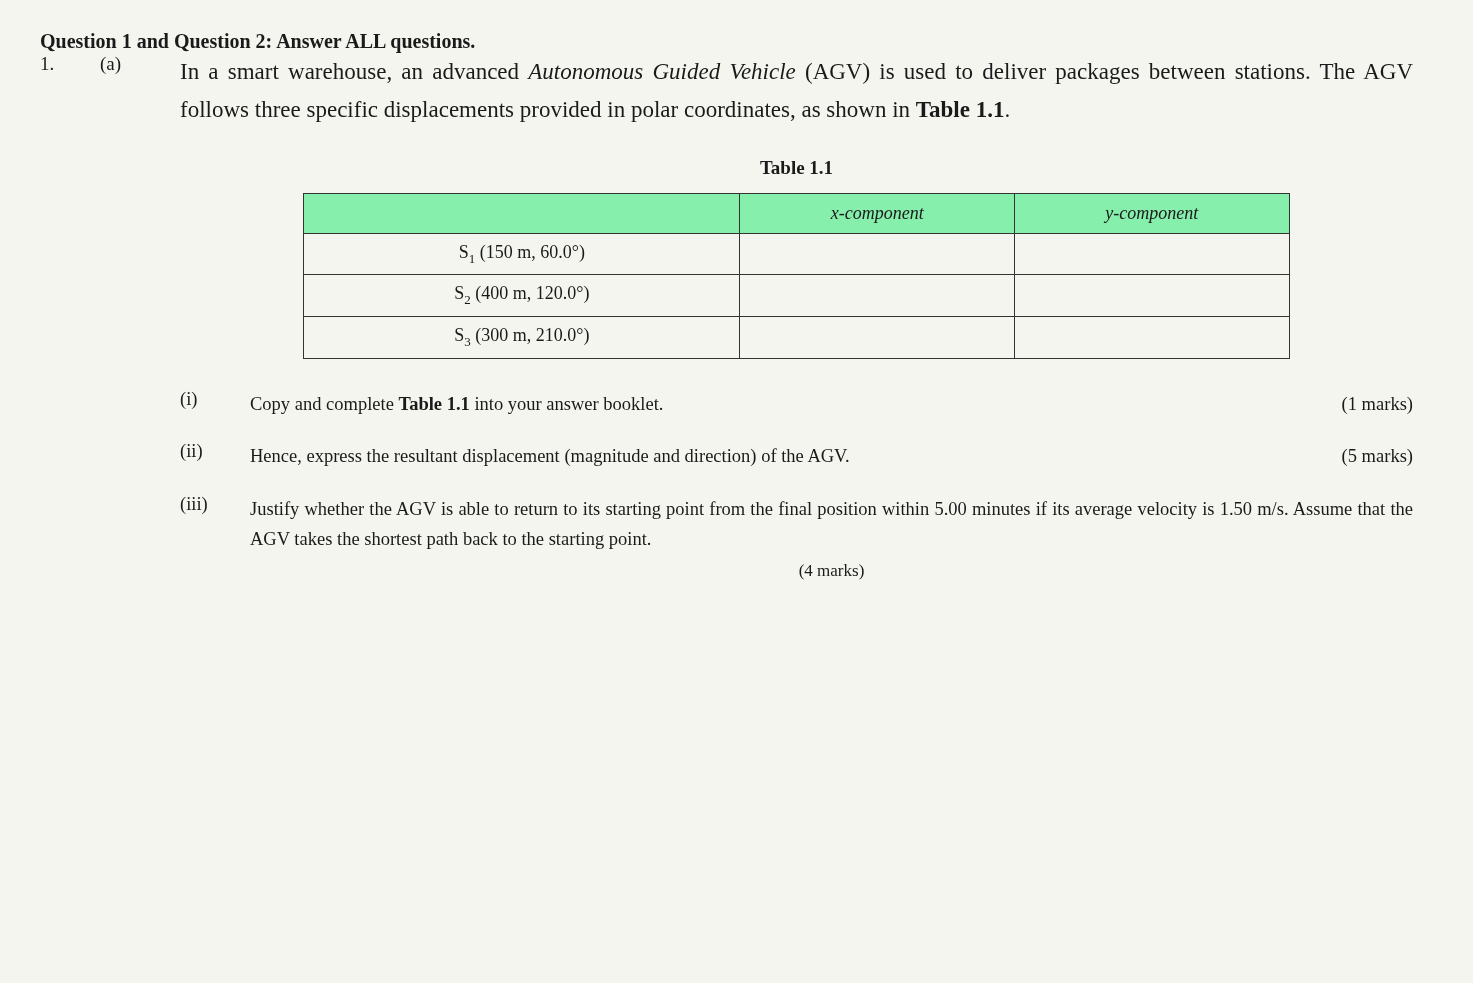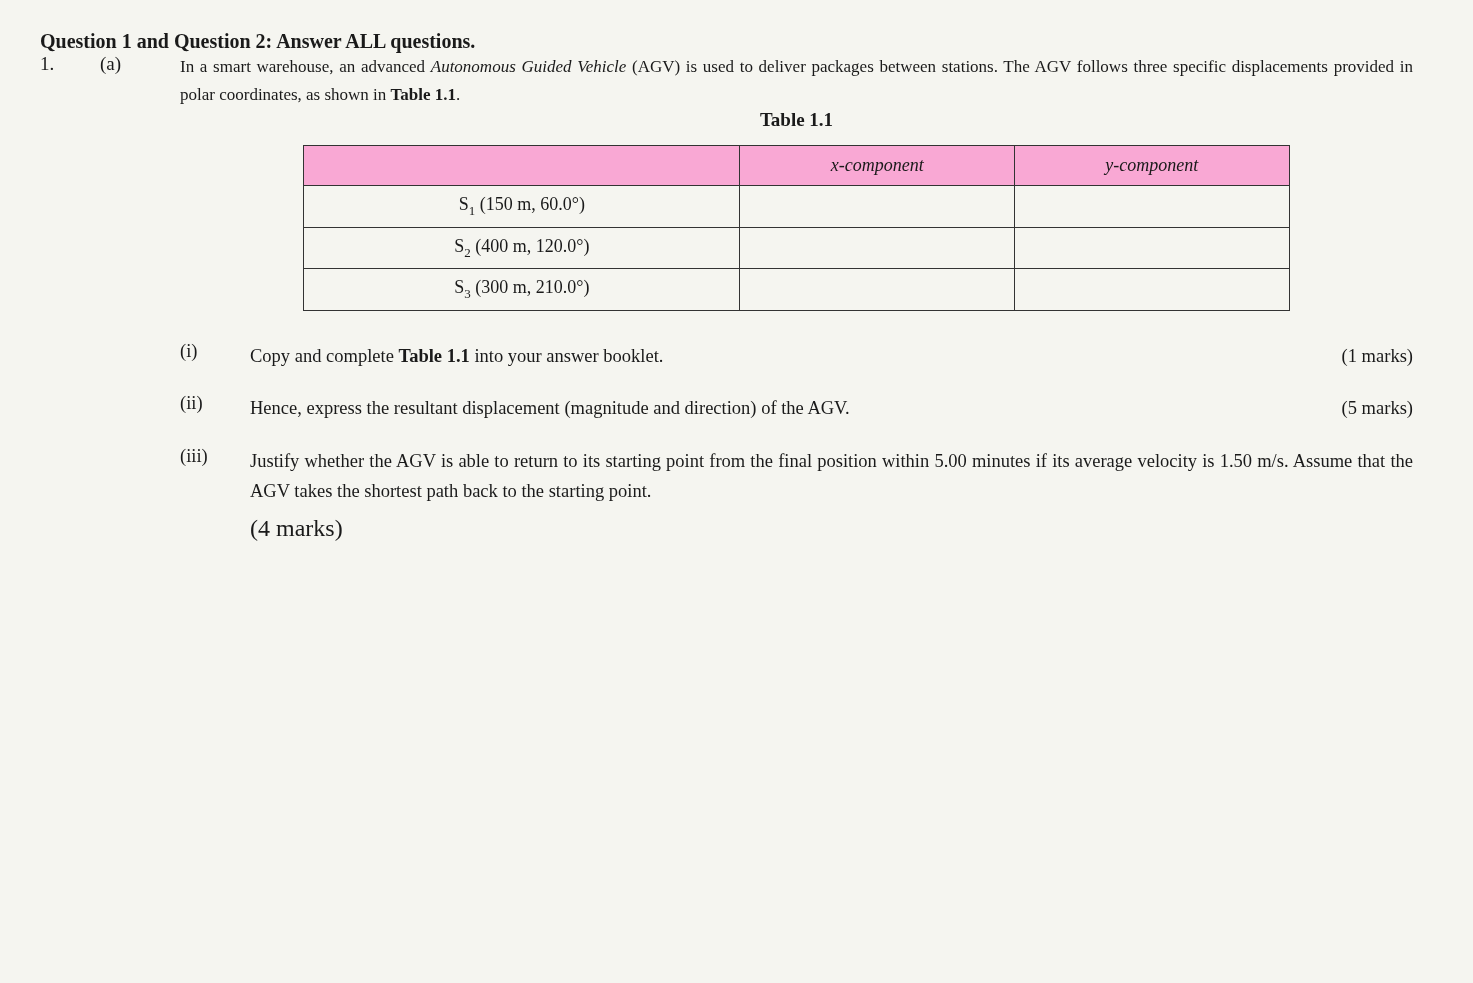--- a/index.html
+++ b/index.html
@@ -41,23 +41,24 @@
       min-width: 80px;
       font-weight: normal;
     }
 
     .question-body {
       flex: 1;
       padding-right: 20px;
     }
 
     .intro-text {
-      font-size: 17px;
+      font-size: 23px;
       line-height: 1.65;
       text-align: justify;
+      margin-bottom: 28px;
     }
 
     .italic-title {
       font-style: italic;
     }
 
     .table-title {
       text-align: center;
       font-weight: bold;
       font-size: 19px;
@@ -76,21 +77,21 @@
       padding: 8px 16px;
       font-size: 18px;
       text-align: center;
       min-width: 100px;
       height: 40px;
     }
 
     .data-table th {
       font-style: italic;
       font-weight: normal;
-      background-color: #f9a8d4;
+      background-color: #86efac;
     }
 
     .data-table td.row-label {
       text-align: center;
       font-weight: normal;
       white-space: nowrap;
       min-width: 200px;
     }
 
     .data-table td.row-label sub {
@@ -120,22 +121,22 @@
 
     .sub-content {
       flex: 1;
       font-size: 18.5px;
       line-height: 1.65;
       text-align: justify;
     }
 
     .marks {
       display: flex;
-      justify-content: flex-start;
-      font-size: 24px;
+      justify-content: center;
+      font-size: 17px;
       margin-top: 2px;
     }
 
     .sub-content-block {
       display: flex;
       justify-content: space-between;
       align-items: flex-end;
     }
 
     .sub-text {

